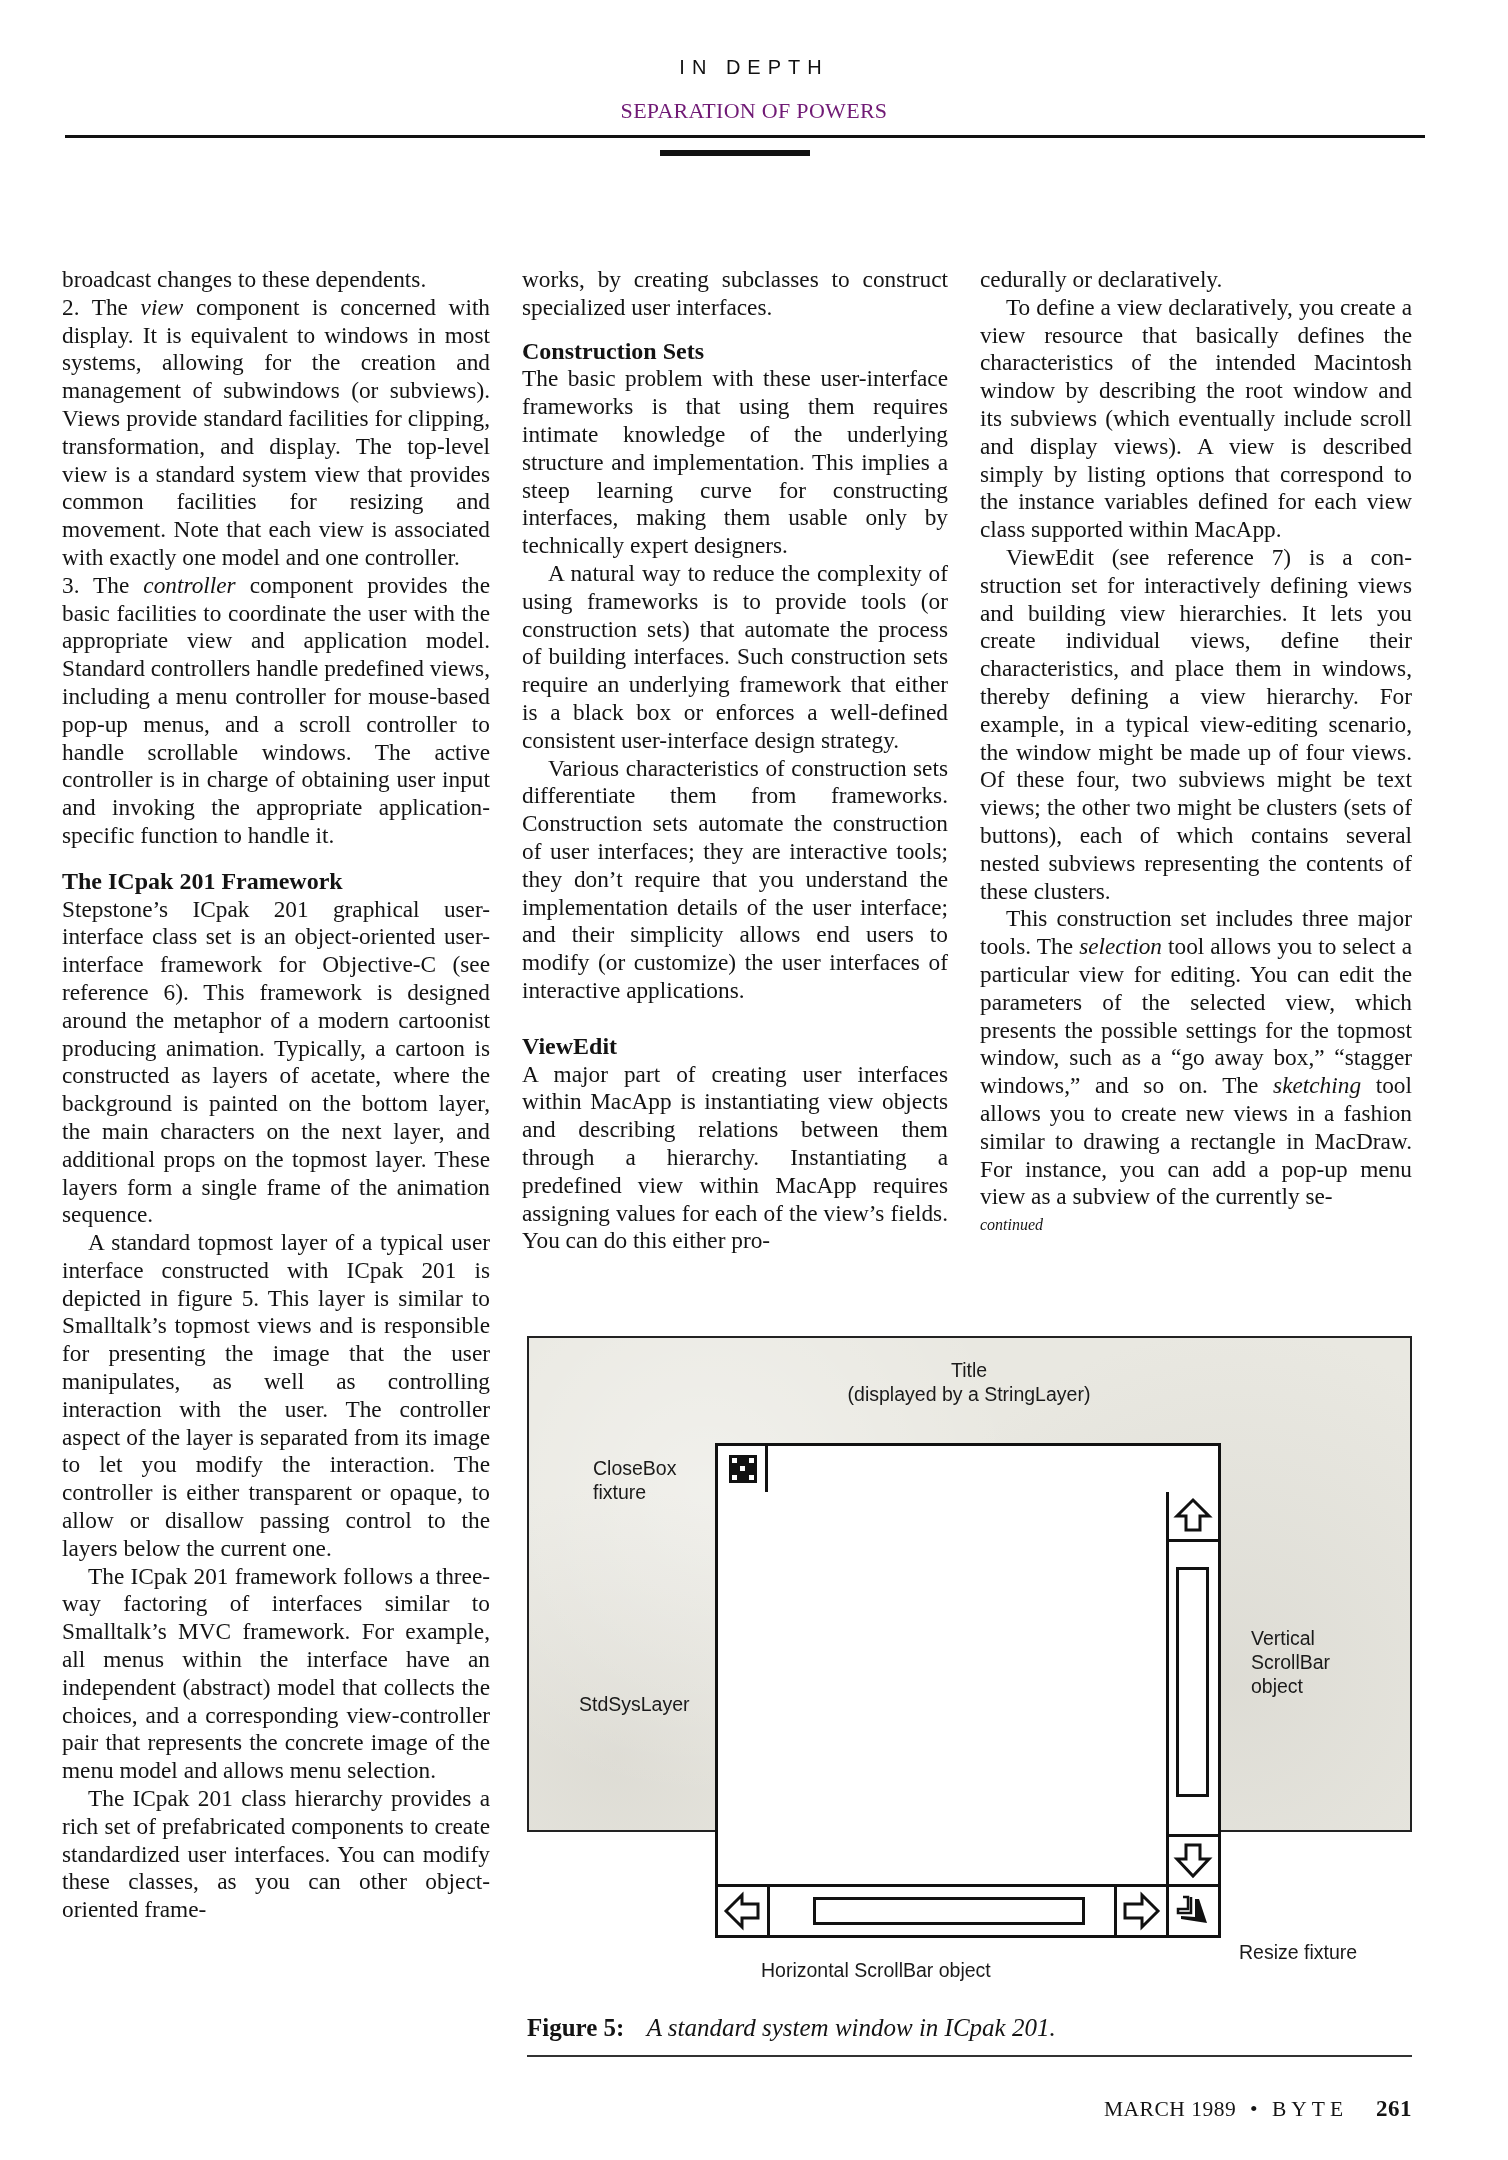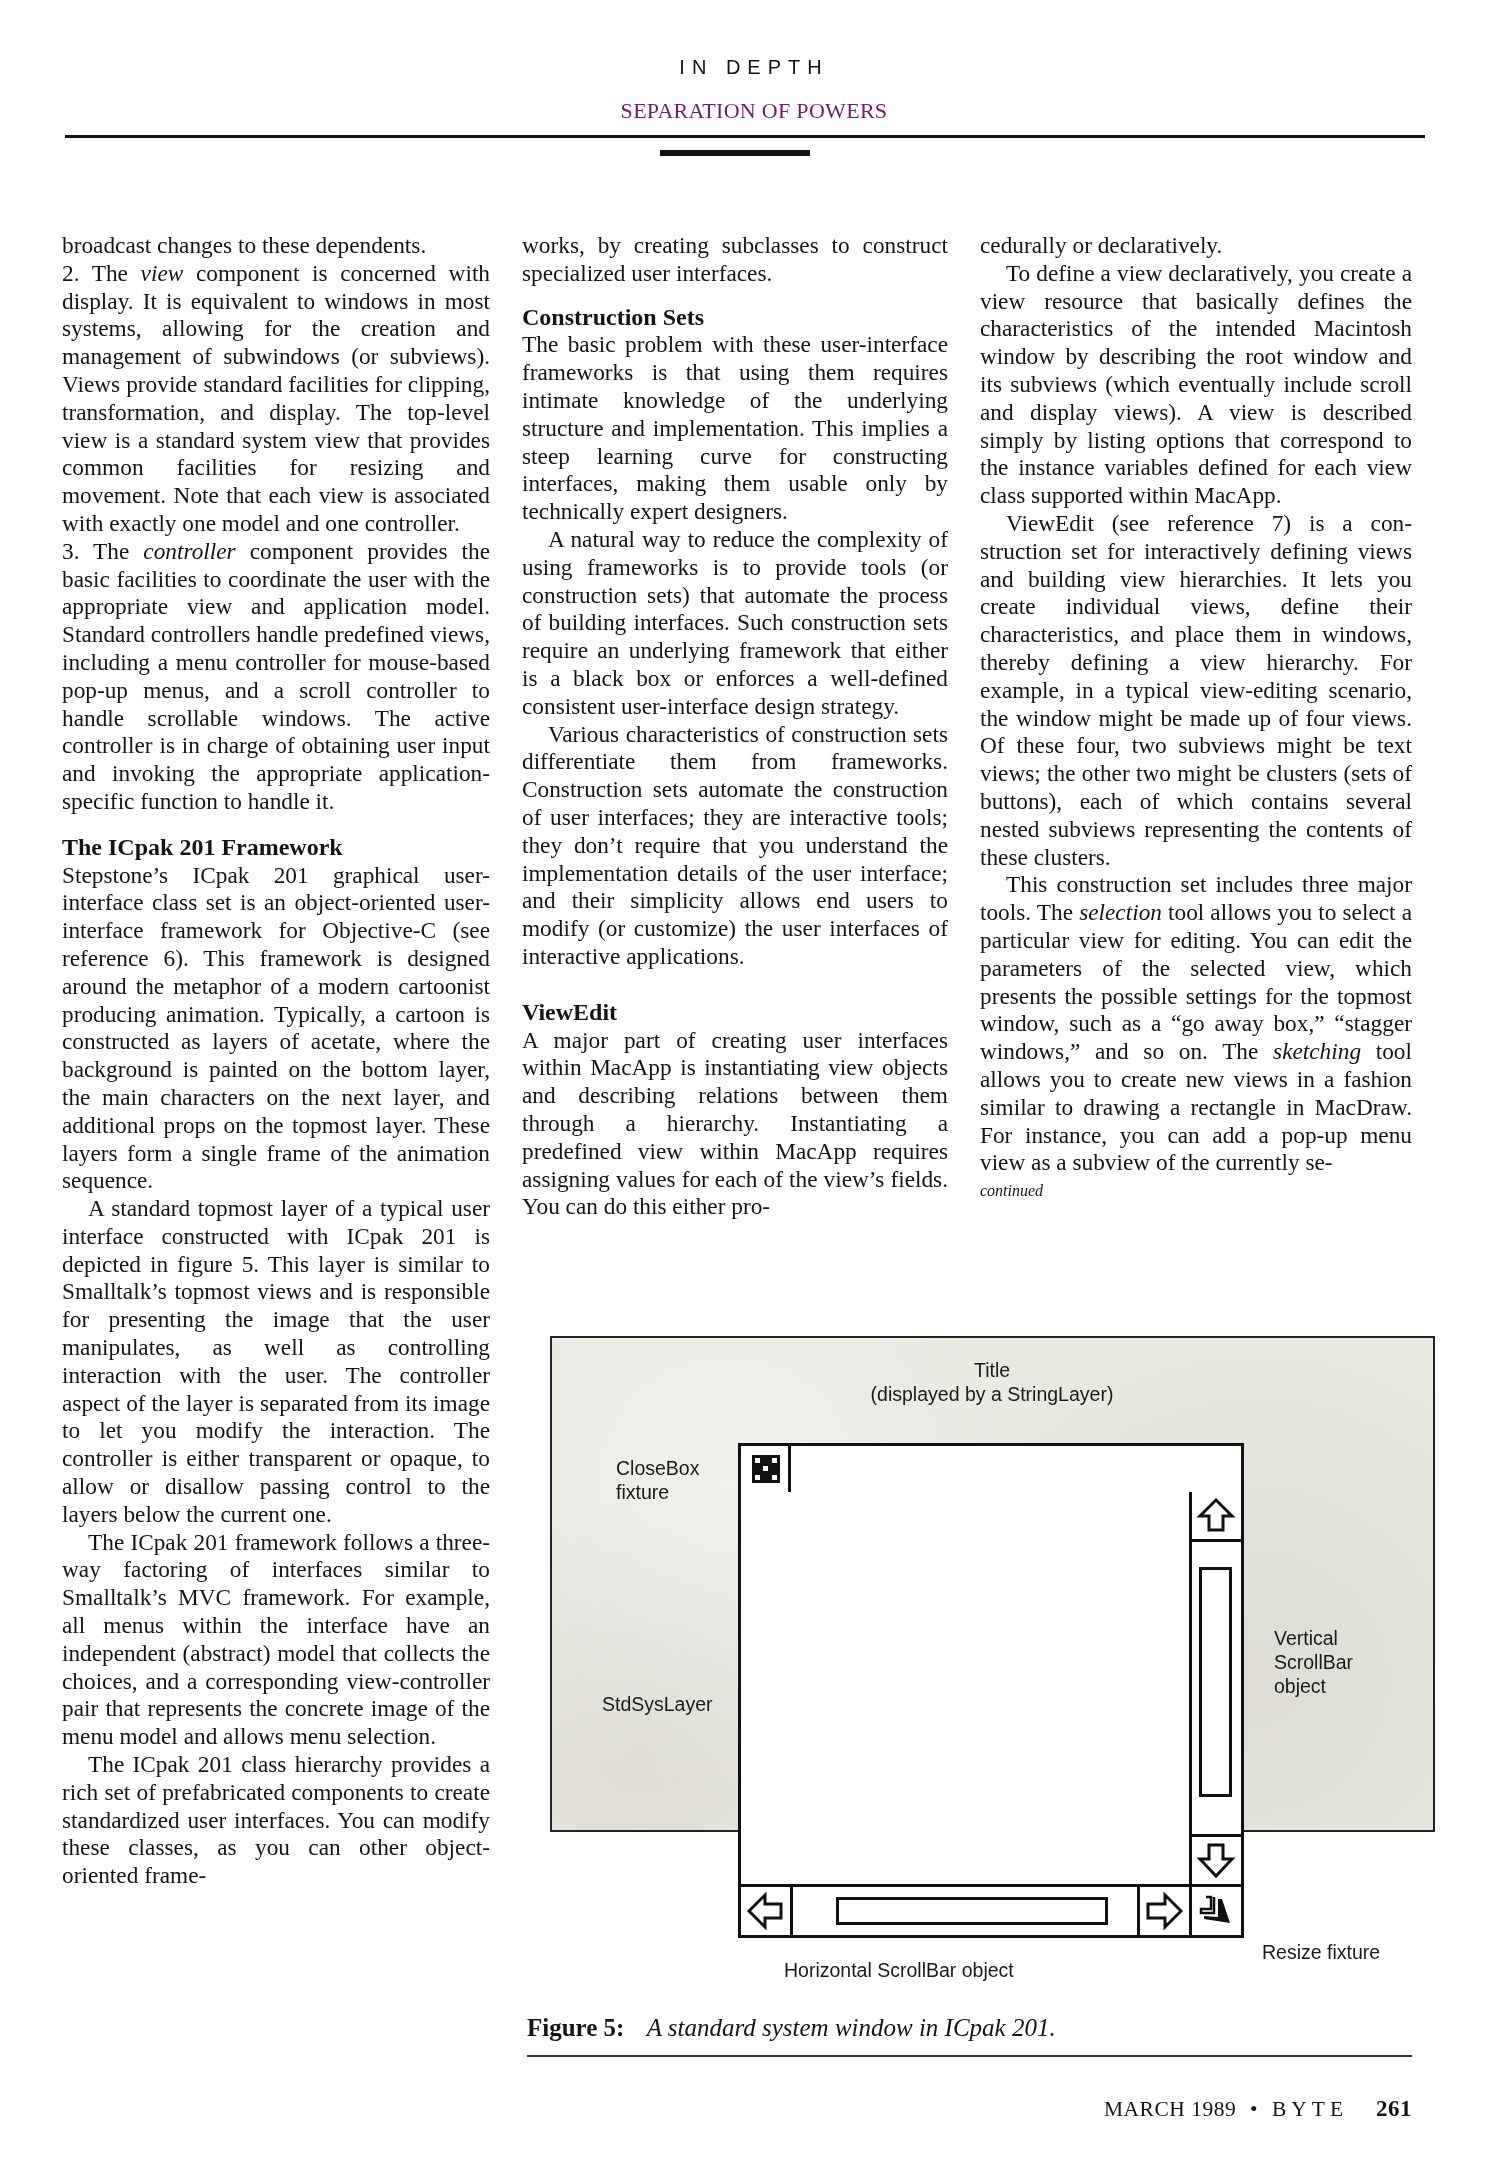--- a/index.html
+++ b/index.html
@@ -20,37 +20,37 @@
   .section-title {
     left: 0; width: 1508px; top: 98px; text-align: center;
     font-family: "Liberation Serif", serif; font-size: 22px; color: #701a75;
     letter-spacing: 0.3px;
   }
   .rule-top { left: 65px; width: 1360px; top: 135px; height: 3px; background: #111; }
   .rule-tab { left: 660px; width: 150px; top: 150px; height: 6px; background: #111; }
 
   
   .col {
-    position: absolute; top: 232px;
+    position: absolute; top: 266px;
     font-size: 23.3px; line-height: 27.8px; text-align: justify;
     hyphens: manual;
   }
   .col p { margin: 0; text-indent: 0; }
   .col p.ind { text-indent: 26px; }
   .col h3 {
     margin: 18px 0 0 0; font-size: 24px; line-height: 27.8px; font-weight: bold;
   }
   .col1 { left: 62px; width: 428px; }
   .col2 { left: 522px; width: 426px; }
   .col3 { left: 980px; width: 432px; }
   .continued { text-align: left; font-style: italic; font-size: 16px; }
 
   
   .figure {
-    left: 550px; top: 1336px; width: 885px; height: 496px;
+    left: 527px; top: 1336px; width: 885px; height: 496px;
     border: 2px solid #222; box-sizing: border-box;
     background: #e9e8e1;
     background-image:
       radial-gradient(circle at 20% 30%, rgba(255,255,255,0.35) 0, rgba(255,255,255,0) 40%),
       radial-gradient(circle at 80% 70%, rgba(200,198,190,0.35) 0, rgba(200,198,190,0) 45%),
       radial-gradient(circle at 10% 85%, rgba(210,208,200,0.5) 0, rgba(210,208,200,0) 30%);
   }
   .fig-label {
     position: absolute; font-family: "Liberation Sans", sans-serif;
     font-size: 19.5px; line-height: 24px; color: #1a1a1a;

